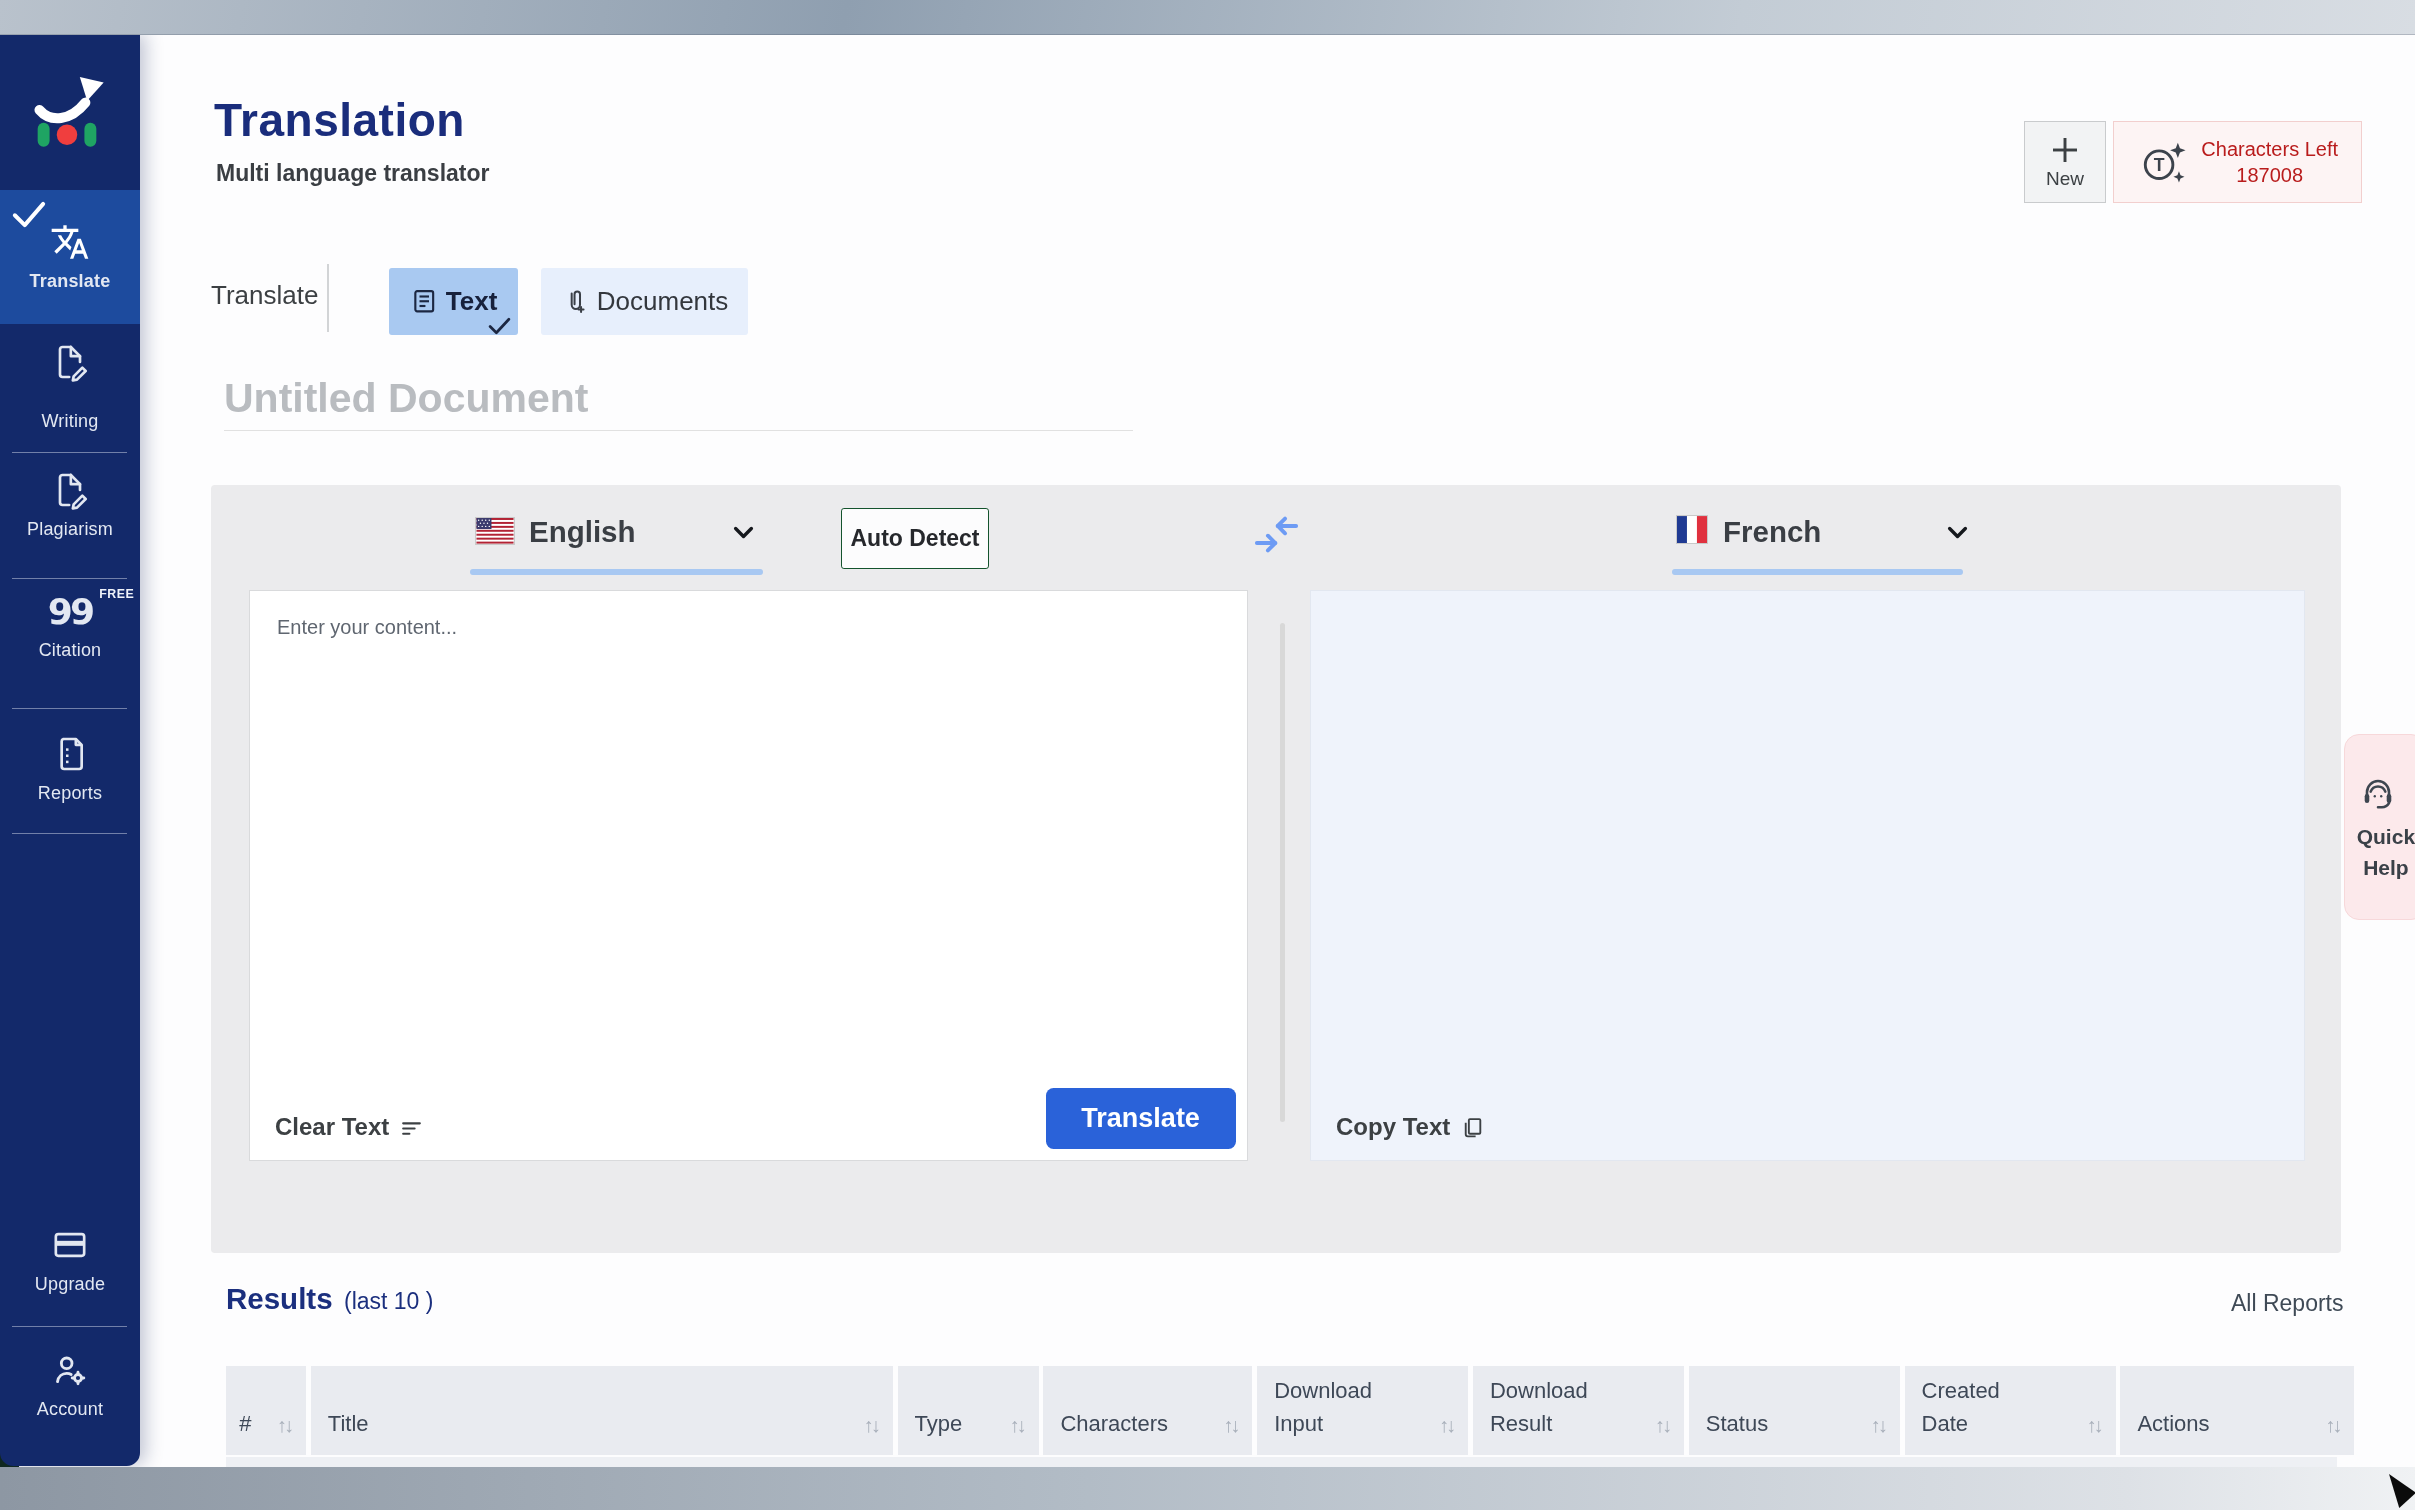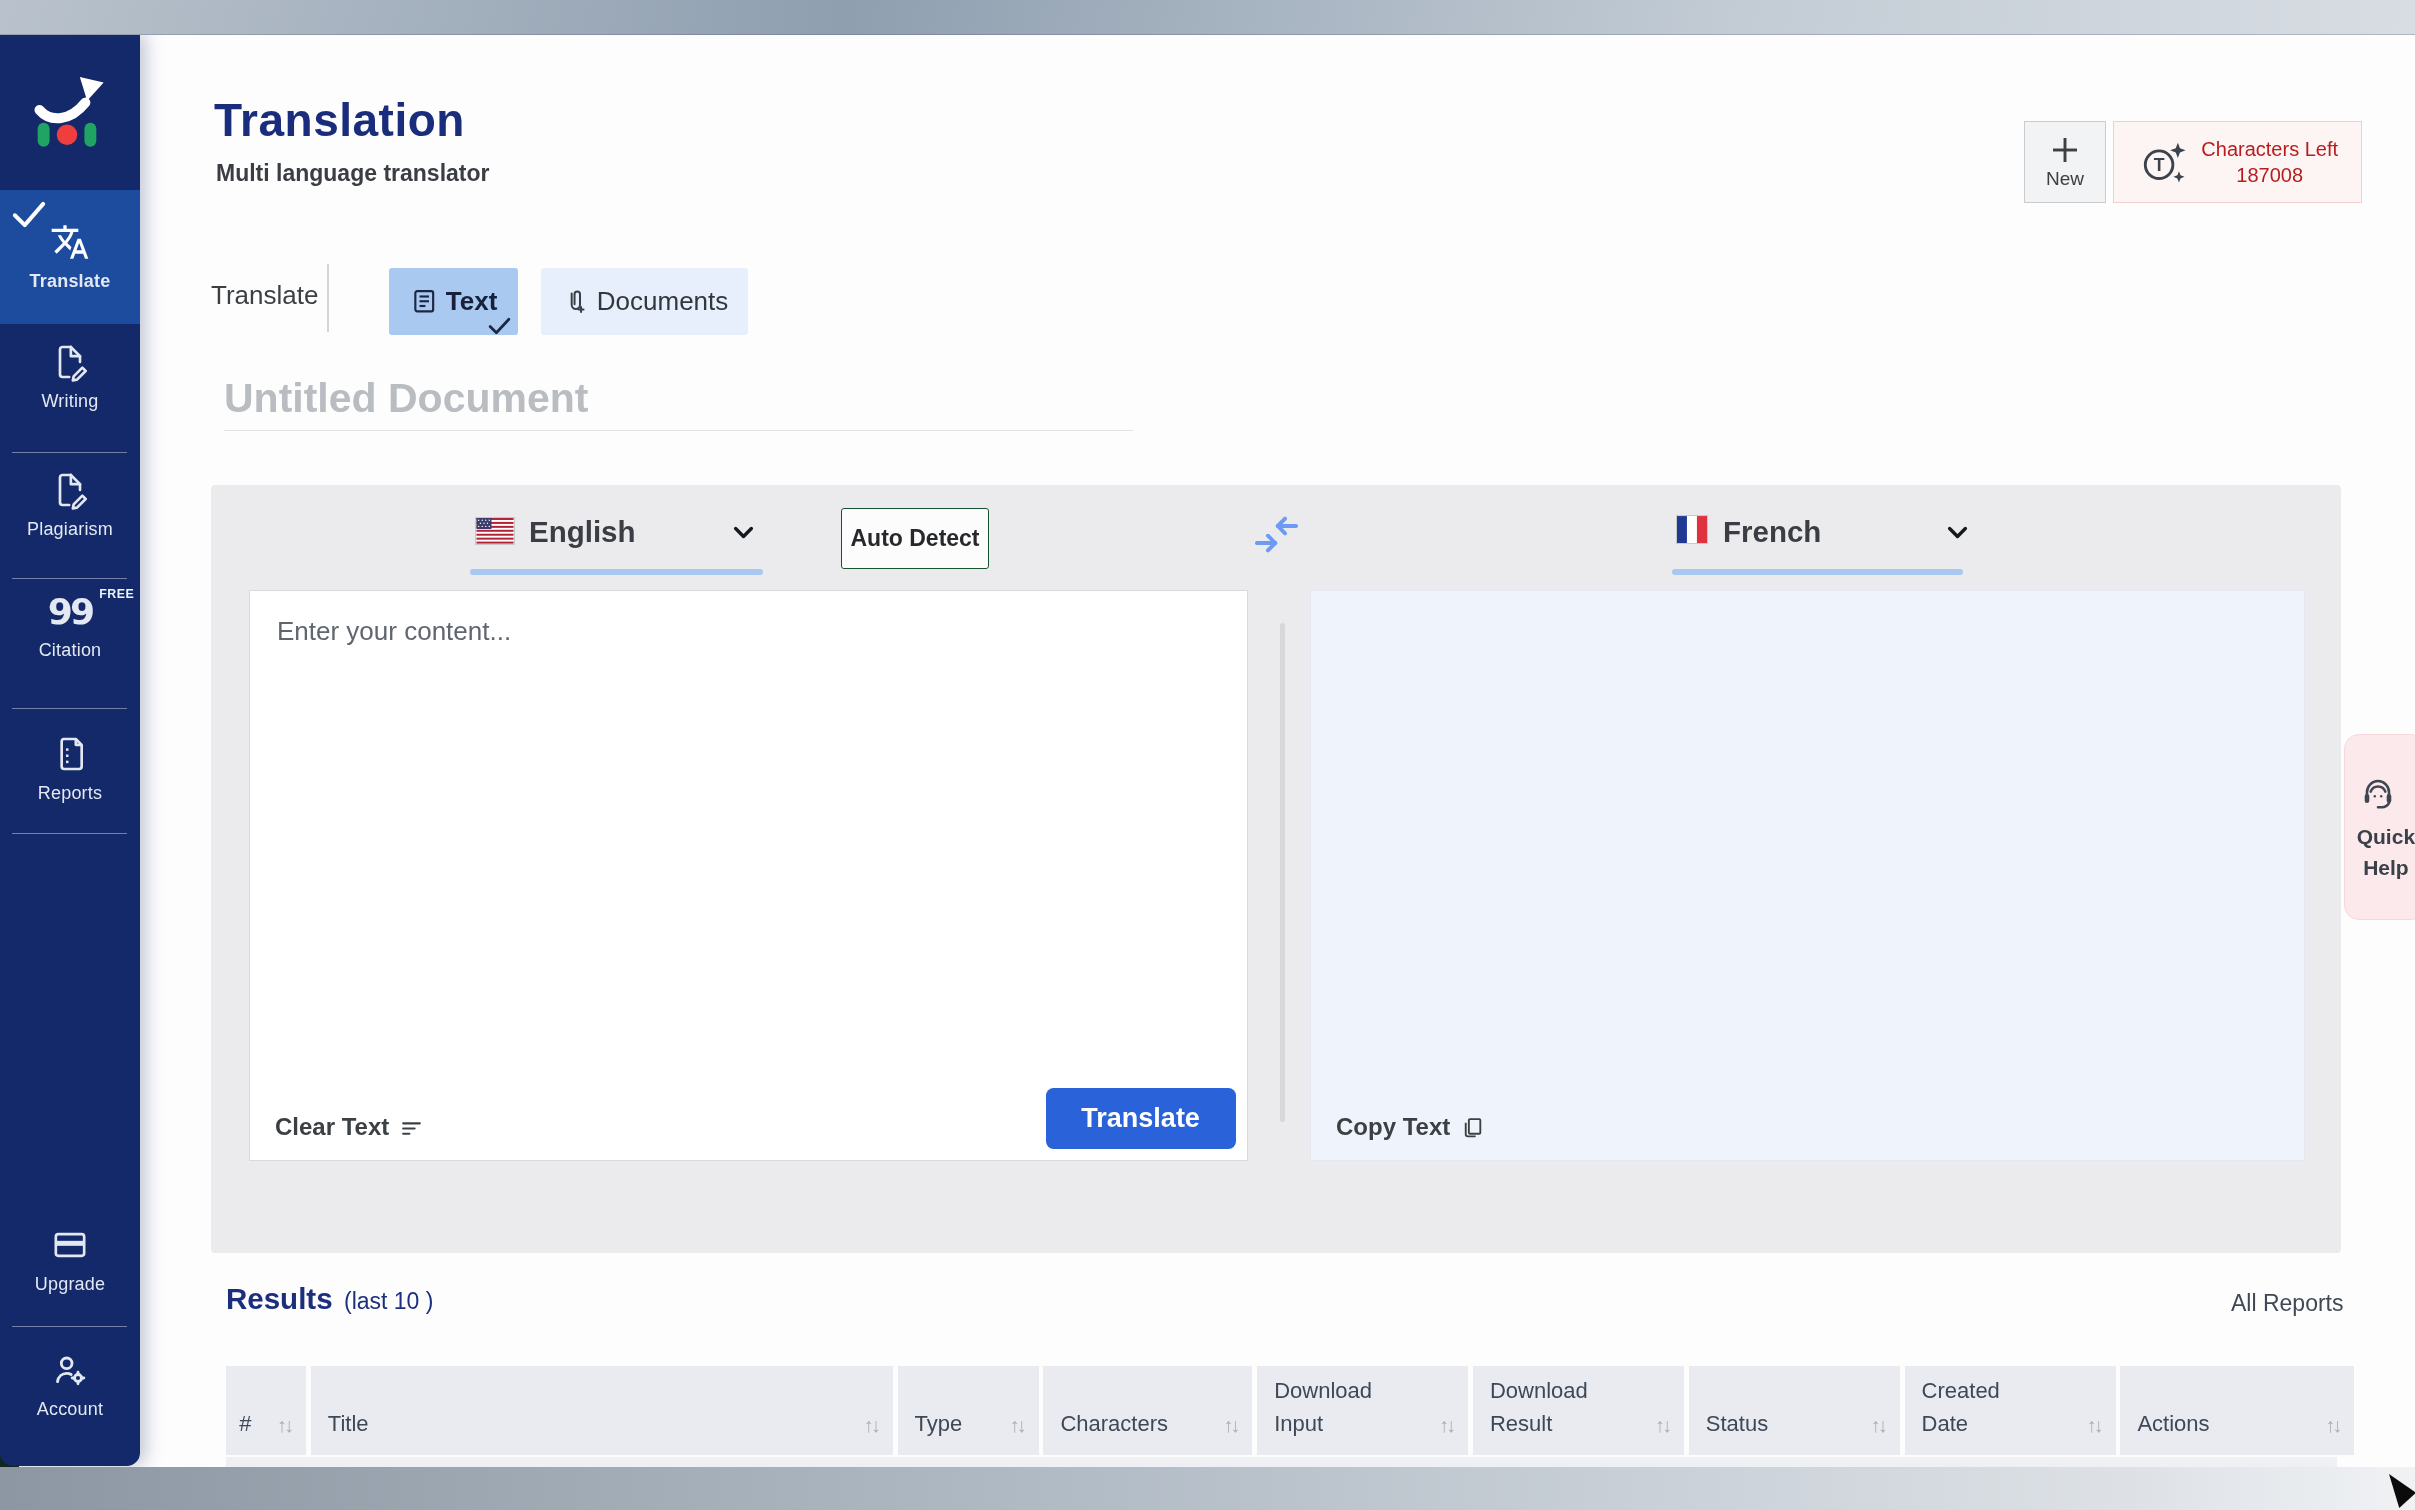--- a/index.html
+++ b/index.html
@@ -20,21 +20,21 @@
   
   .sidebar{left:0;top:34px;width:140px;height:1432px;background:#13296a;z-index:5;
     border-radius:0 0 13.3px 13.3px;box-shadow:5.7px 0 17px rgba(18,34,88,.25);}
   .logo{left:23px;top:32px;width:88px;height:88px;}
   .side-item{left:0;width:140px;display:flex;flex-direction:column;align-items:center;
     color:#e3e8f2;text-align:center;}
   .side-item .lbl{font-size:18px;font-weight:500;margin-top:8.6px;letter-spacing:0.2px;}
   .side-active{top:156px;height:134px;background:#1d4b9e;justify-content:center;}
   .side-active .lbl{font-weight:700;}
   .check-mark{position:absolute;left:12.4px;top:10.5px;width:34px;height:28.5px;}
-  .it-writing{top:308px;} .it-plagiarism{top:436px;} .it-citation{top:559px;}
+  .it-writing{top:308px;gap:20px;} .it-plagiarism{top:436px;} .it-citation{top:559px;}
   .it-reports{top:700px;} .it-upgrade{top:1191px;} .it-account{top:1316px;}
   .side-div{left:12.4px;width:115px;height:1px;background:rgba(230,236,246,.45);}
   .dv1{top:418px;} .dv2{top:544px;} .dv3{top:674px;} .dv4{top:799px;} .dv5{top:1292px;}
   .free-badge{position:absolute;right:5.7px;top:-5.7px;font-size:12.4px;font-weight:700;color:#eef2fa;letter-spacing:0.5px;}
   .quote-glyph{font-size:36px;font-weight:700;line-height:38px;font-family:"DejaVu Sans",sans-serif;
     letter-spacing:-2.9px;color:#e3e8f2;}
   .side-icon{width:40px;height:40px;}
 
   
   .page-title{left:214px;top:93px;font-size:46px;font-weight:700;color:#1a2d7c;letter-spacing:0.5px;}
@@ -81,21 +81,21 @@
   .lang-fr{left:1512px;top:29.5px;}
   .chev-fr{left:1733px;top:34px;}
   .ul-fr{left:1461px;top:84px;width:291px;}
 
   .panel-left{left:38px;top:105px;width:999px;height:571px;background:#ffffff;
     border:1px solid #d9dadc;box-sizing:border-box;}
   .panel-right{left:1099px;top:105px;width:995px;height:571px;background:#eff3fb;
     border:1px solid #e2e7f0;box-sizing:border-box;}
   .mid-div{left:1069px;top:138px;width:4.8px;height:499px;background:#d8d8d8;border-radius:2.9px;}
   .src-textarea{position:absolute;left:0;top:0;width:100%;height:418px;border:none;outline:none;resize:none;
-    background:transparent;font-family:"Liberation Sans",sans-serif;font-size:26px;color:#555c66;
+    background:transparent;font-family:"Liberation Sans",sans-serif;font-size:20px;color:#555c66;
     padding:25px 27px;box-sizing:border-box;}
   .src-textarea::placeholder{color:#5f6670;}
   .panel-action{position:absolute;bottom:19px;display:flex;align-items:center;gap:9.5px;cursor:pointer;
     font-size:24px;font-weight:600;color:#3c4043;}
   .clear-row{left:25px;}
   .copy-row{left:25px;}
   .translate-btn{position:absolute;right:11.4px;bottom:11.4px;width:190px;height:61px;background:#2a62d9;
     border:none;border-radius:7.6px;color:#ffffff;font-size:27px;font-weight:700;cursor:pointer;
     font-family:"Liberation Sans",sans-serif;}
   .stats-strip{left:38px;top:687px;width:2056px;height:63px;background:#eef1fa;display:flex;align-items:center;}

